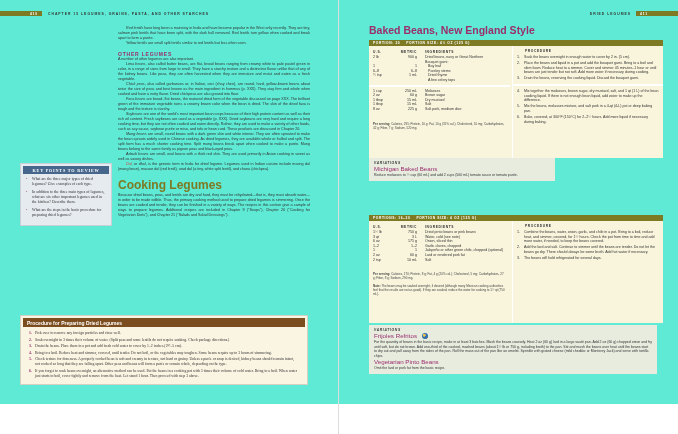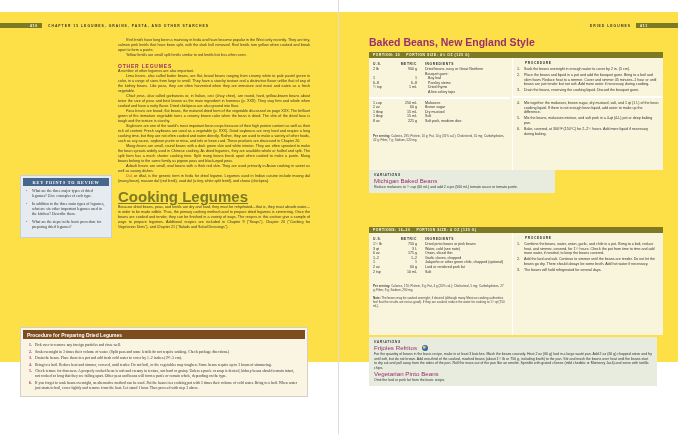--- a/index.html
+++ b/index.html
@@ -1,18 +1,18 @@
 <!DOCTYPE html>
 <html><head>
 <meta charset="utf-8">
 <style>
   * { box-sizing: border-box; margin: 0; padding: 0; }
   html, body { width: 678px; height: 434px; overflow: hidden; background: #fff; }
   body { font-family: "Liberation Sans", sans-serif; color: #333; position: relative; }
-  .page { position: absolute; top: 12px; height: 350px; background: #fde047; }
+  .page { position: absolute; top: 0; height: 404px; background: #5eead4; }
   .page.left { left: 0; width: 339px; }
   .page.right { left: 339px; width: 339px; }
   .gutter { position: absolute; left: 338px; top: 0; width: 1px; height: 434px; background: #ddd; }
 
   
   .rh { position: absolute; top: 11px; height: 5px; display: flex; align-items: center; }
   .rh .bar { background: #7d7a23; height: 5px; color: #fff; font-size: 3.4px; font-weight: bold; letter-spacing: 0.8px; display: flex; align-items: center; justify-content: flex-end; padding-right: 4px; }
   .rh .txt { font-size: 3.4px; font-weight: bold; letter-spacing: 1px; color: #333; white-space: nowrap; }
   .rh.left { left: 0; }
   .rh.left .bar { width: 42px; }
@@ -21,21 +21,21 @@
   .rh.right .bar { width: 42px; justify-content: flex-start; padding-left: 4px; }
   .rh.right .txt { margin-right: 5px; }
 
   
   .body { position: absolute; left: 118px; width: 192px; font-size: 3.7px; line-height: 5px; color: #333; }
   .body p { text-indent: 8px; text-align: justify; }
   .body p.noind { text-indent: 0; }
   .body em { font-style: italic; }
   .body em.red { color: #c9453a; }
   .h-other { color: #9b2e6e; font-weight: bold; font-size: 5px; letter-spacing: 0.8px; margin: 5px 0 0 0; line-height: 6px; }
-  .h-cook { color: #7d7a23; font-weight: bold; font-size: 15px; line-height: 12px; margin: 7px 0 2px 0; text-decoration: underline; }
+  .h-cook { color: #7d7a23; font-weight: bold; font-size: 12px; line-height: 12px; margin: 7px 0 2px 0; }
 
   
   .kp { position: absolute; left: 20px; top: 163px; width: 92px; border: 1px solid #c9cfd6; background: #e6ebef; padding: 2px; }
   .kp .kh { background: #46668c; color: #fff; font-family: "Liberation Serif", serif; font-weight: bold; font-size: 4.2px; letter-spacing: 0.8px; text-align: center; padding: 1.5px 0; }
   .kp ul { list-style: none; padding: 3px 3px 2px 3px; }
   .kp li { font-family: "Liberation Serif", serif; font-size: 3.9px; line-height: 5px; margin-bottom: 3px; padding-left: 6px; position: relative; color: #333; }
   .kp li .b { position: absolute; left: 0; color: #b64877; }
 
   
   .proc { position: absolute; left: 20px; top: 315px; width: 288px; border: 1px solid #d5d0c2; background: #faf4e2; }

